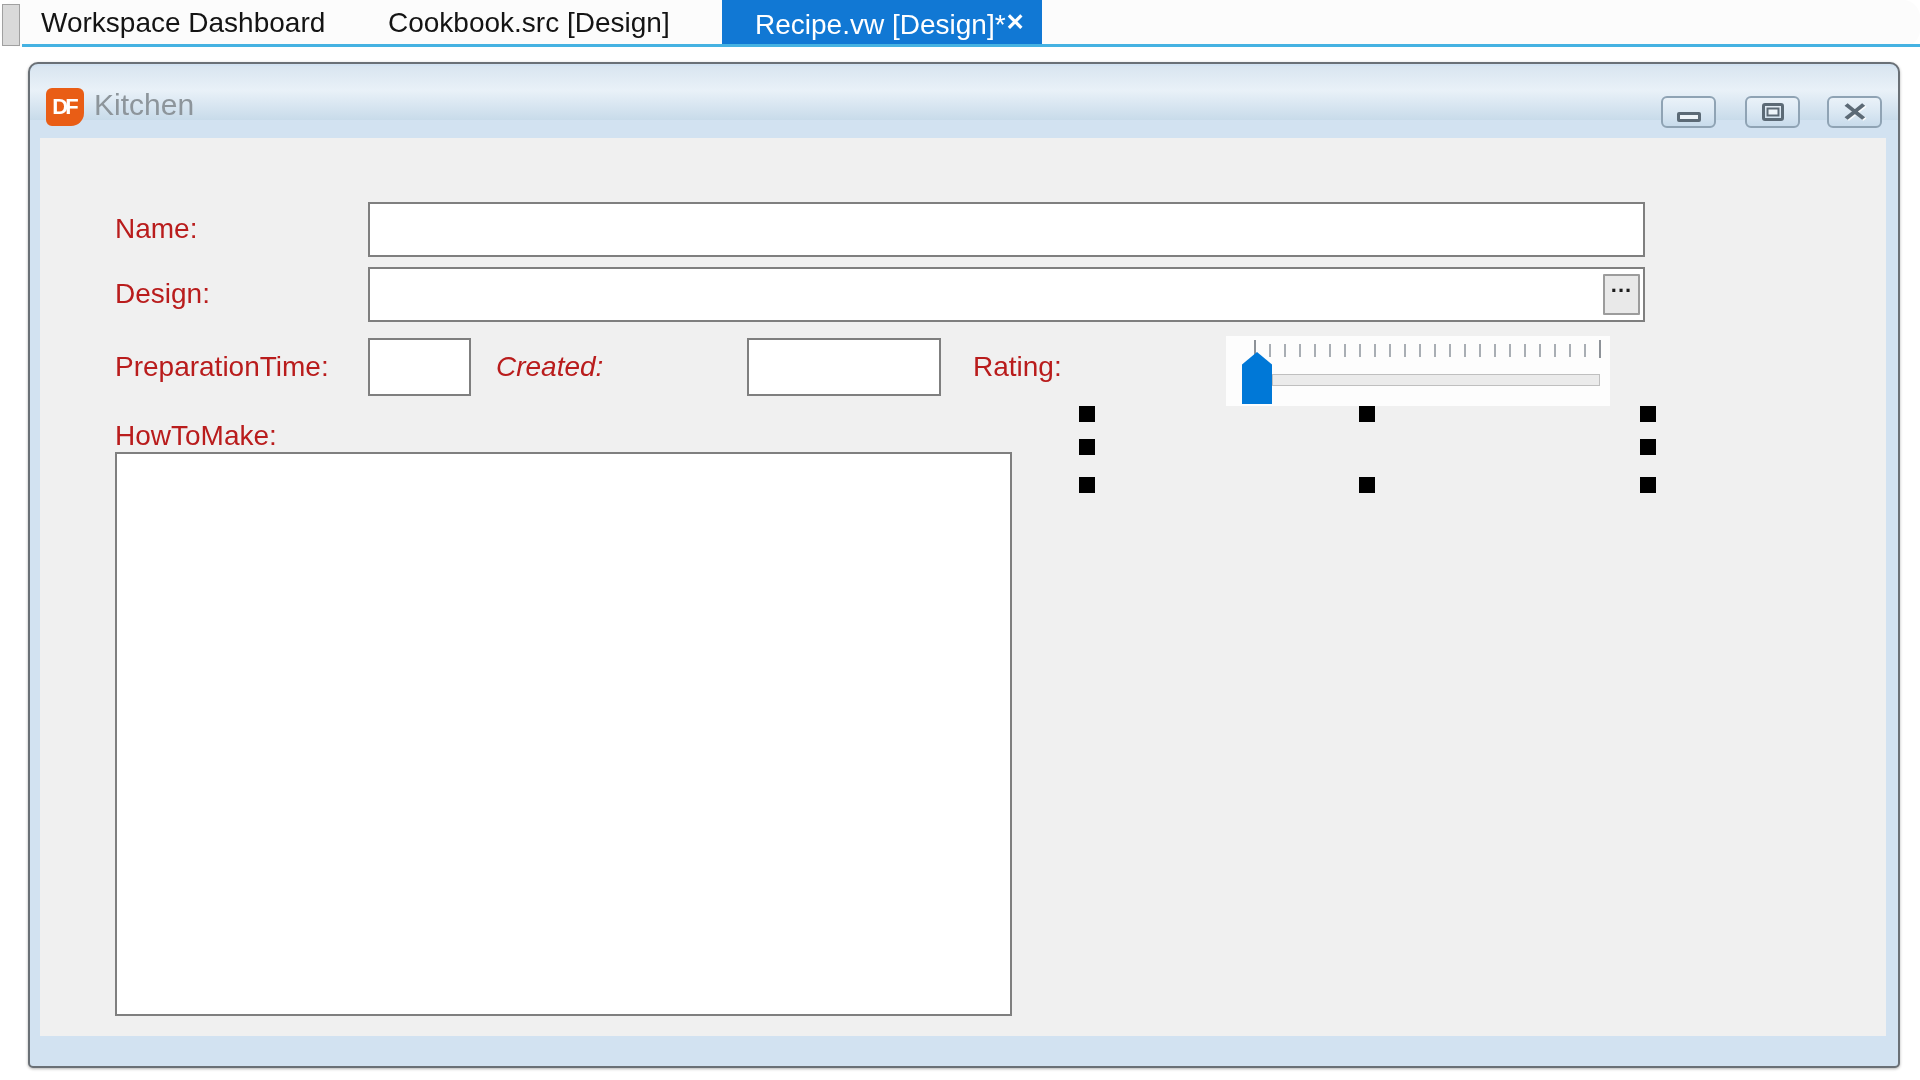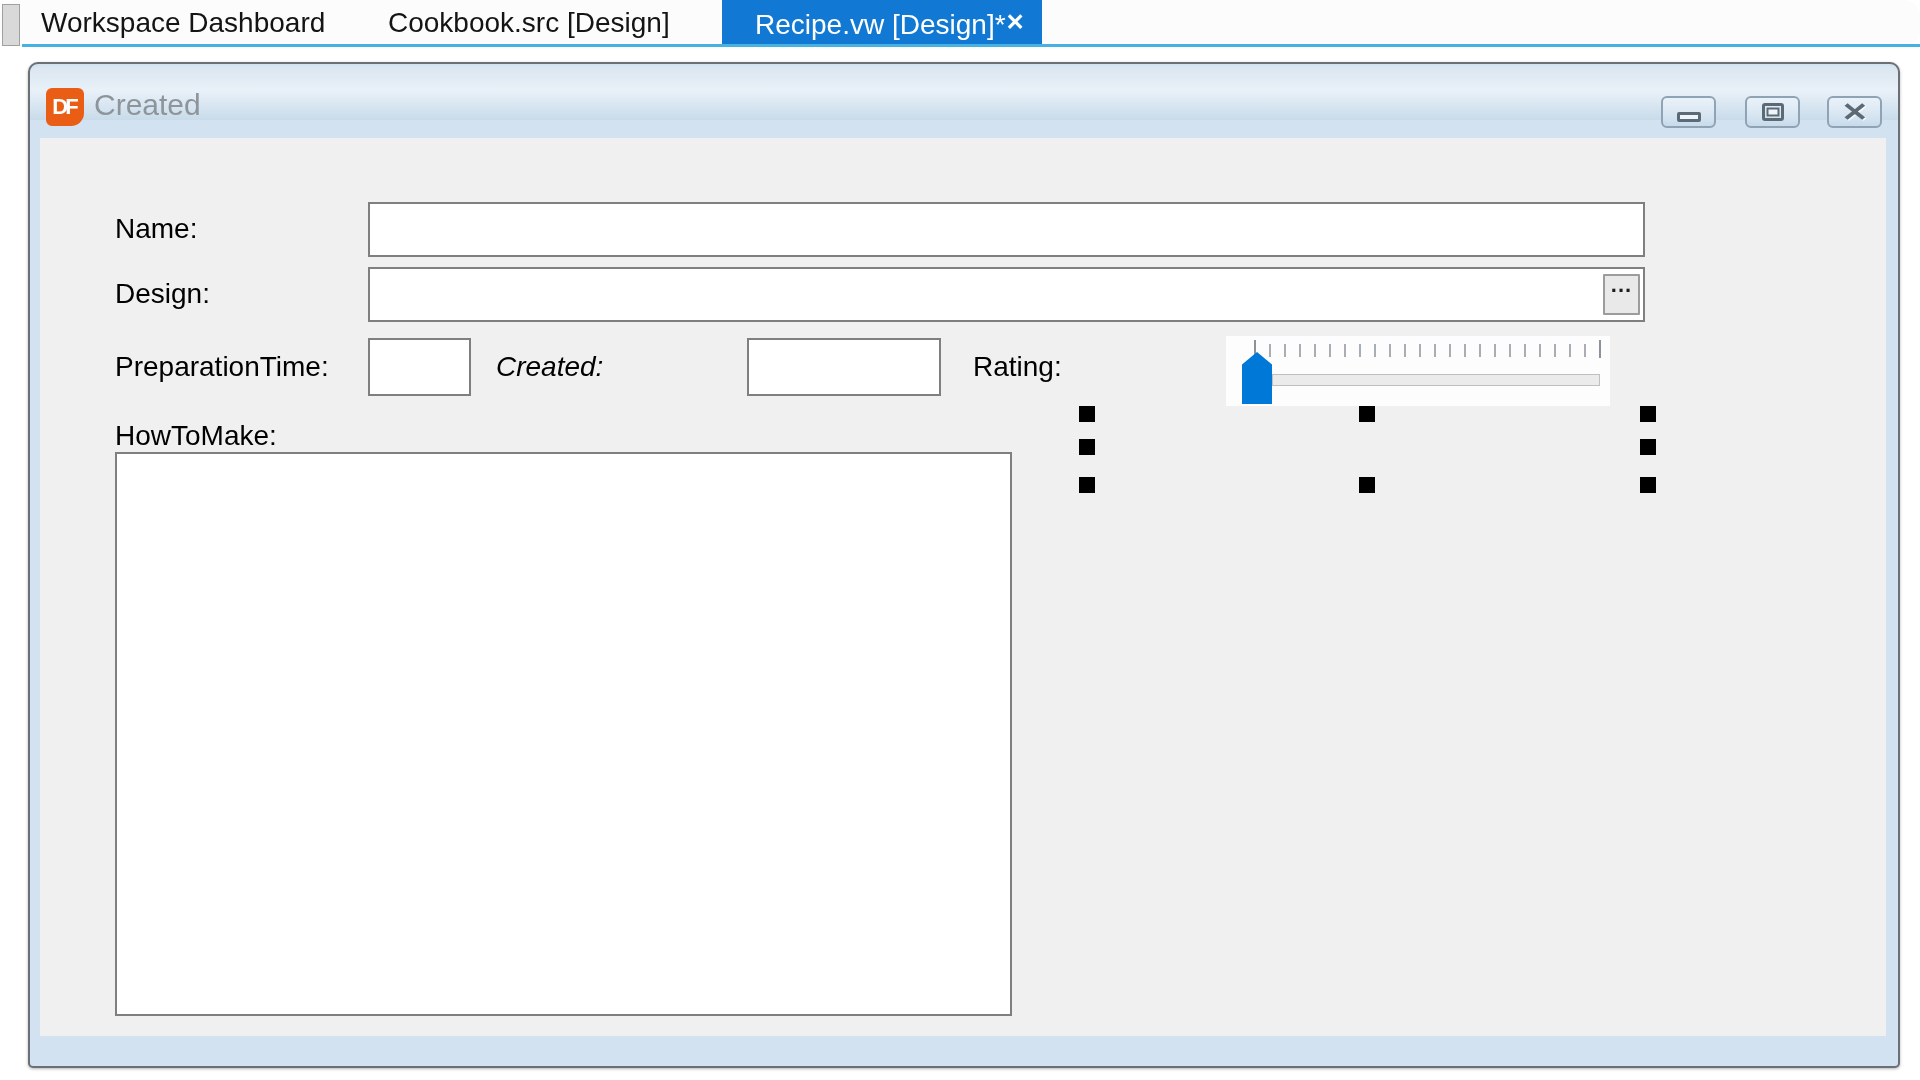--- a/index.html
+++ b/index.html
@@ -33,21 +33,21 @@
   .win-btn.min{left:1631px;} .win-btn.max{left:1715px;} .win-btn.close{left:1797px;}
   .glyph-min{width:24px;height:10px;box-sizing:border-box;border:3px solid #5c6a76;background:#eef4f9;border-radius:2px;margin-top:10px;}
   .glyph-max{position:relative;width:22px;height:18px;box-sizing:border-box;border:3px solid #5c6a76;border-radius:3px;}
   .glyph-max::after{content:"";position:absolute;left:50%;top:50%;transform:translate(-50%,-50%);
                     width:9px;height:5px;border:2px solid #5c6a76;background:#eef4f9;}
   .glyph-close{font-size:26px;font-weight:900;color:#5c6a76;transform:scaleX(1.25);
                text-shadow:1px 1px 0 rgba(255,255,255,.85);line-height:26px;}
 
   
   .client{position:absolute;left:10px;top:74px;width:1846px;height:898px;background:#f0f0f0;}
-  .flabel{position:absolute;font-size:28px;color:#000000;white-space:nowrap;}
+  .flabel{position:absolute;font-size:28px;color:#b91c1c;white-space:nowrap;}
   .finput{position:absolute;box-sizing:border-box;border:2px solid #7f7f7f;background:#ffffff;
           font-family:"Liberation Sans",sans-serif;font-size:26px;padding:0 8px;outline:none;}
 
   .lbl-name{left:75px;top:64px;height:54px;line-height:54px;}
   .in-name{left:328px;top:64px;width:1277px;height:55px;}
   .lbl-kitchen{left:75px;top:129px;height:54px;line-height:54px;}
   .in-kitchen{left:328px;top:129px;width:1277px;height:55px;padding-right:48px;}
   .btn-browse{position:absolute;left:1563px;top:136px;width:37px;height:41px;box-sizing:border-box;
               background:#e9e9e9;border:2px solid #9c9c9c;color:#1c1c1c;font-size:22px;font-weight:bold;
               line-height:18px;letter-spacing:1px;text-align:center;cursor:pointer;border-radius:1px;}
@@ -87,21 +87,21 @@
     <div class="tab active t3">
       <span class="tab-label">Recipe.vw [Design]*</span>
       <span class="tab-close">✕</span>
     </div>
     <div class="tab-underline"></div>
   </div>
 
   <div class="window">
     <div class="titlebar">
       <div class="app-icon">DF</div>
-      <div class="window-title">Created</div>
+      <div class="window-title">Kitchen</div>
       <div class="win-btn min">
         <div class="glyph-min"></div>
       </div>
       <div class="win-btn max">
         <div class="glyph-max"></div>
       </div>
       <div class="win-btn close">
         <span class="glyph-close">✕</span>
       </div>
     </div>

